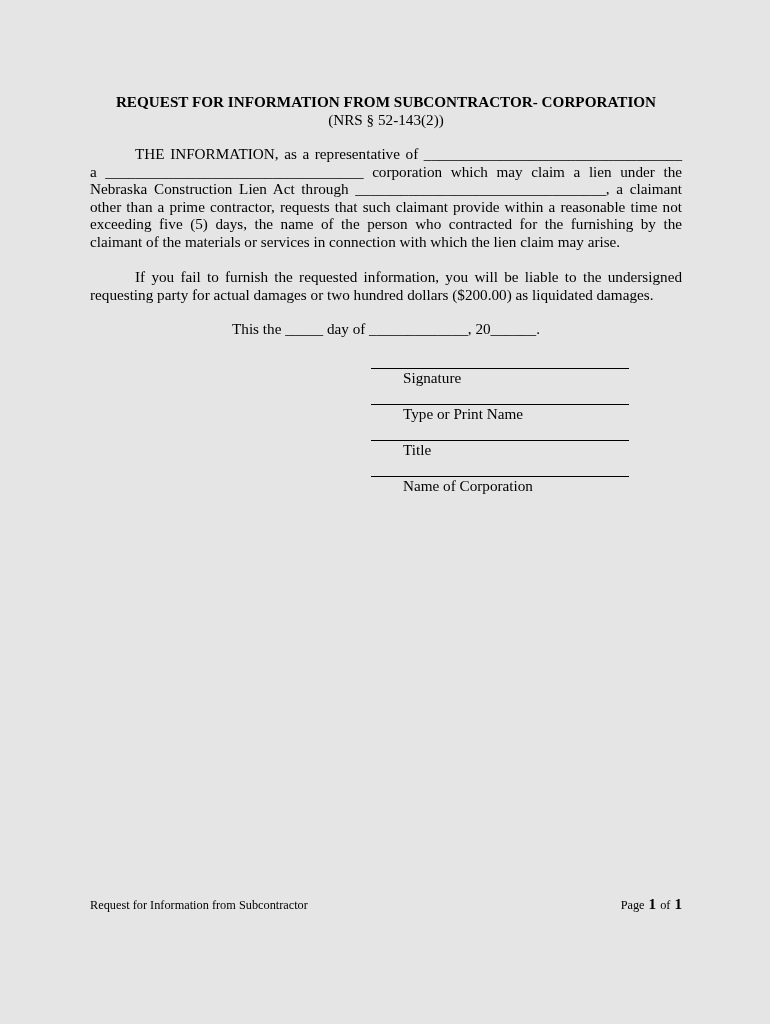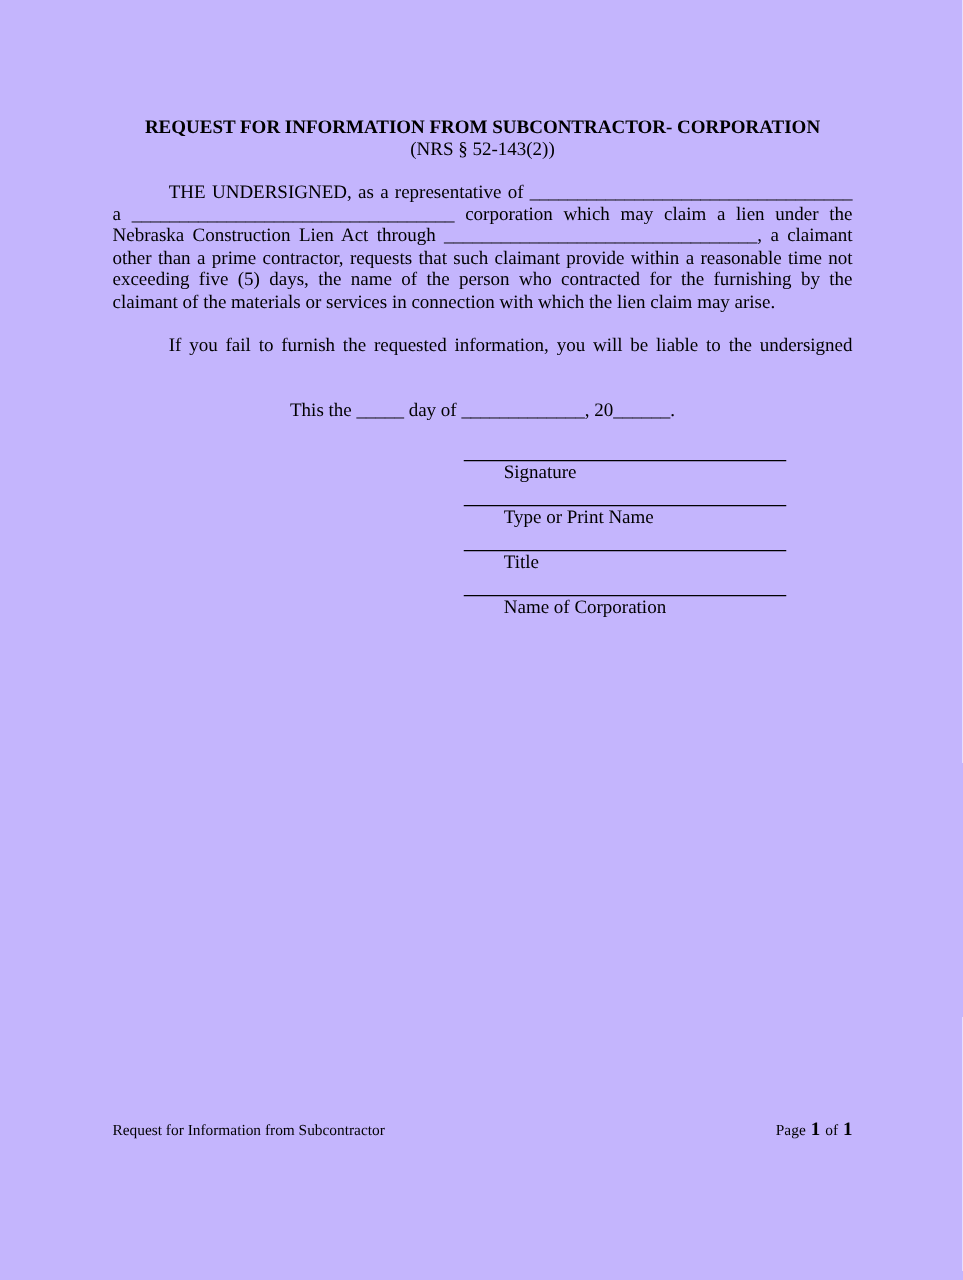--- a/index.html
+++ b/index.html
@@ -1,20 +1,20 @@
 <!DOCTYPE html>
 <html><head>
 <meta charset="utf-8">
 <style>
   html, body { margin: 0; padding: 0; background: #ffffff; }
   .page {
     position: relative;
     width: 770px;
     height: 1024px;
-    background: #c4b5fd;
+    background: #e5e5e5;
     color: #000000;
     font-family: "Liberation Serif", "DejaVu Serif", serif;
     font-size: 15.2px;
     line-height: 17.5px;
     overflow: hidden;
   }
   .title-block {
     position: absolute;
     top: 93px;
     left: 90px;
@@ -79,30 +79,31 @@
 <body>
 
 <div class="page">
 
   <div class="title-block">
     <div class="doc-title">REQUEST FOR INFORMATION FROM SUBCONTRACTOR- CORPORATION</div>
     <div class="doc-subtitle">(NRS § 52-143(2))</div>
   </div>
 
   <div class="para p1">
-      <div class="line justify indent">THE UNDERSIGNED, as a representative of __________________________________</div>
+      <div class="line justify indent">THE INFORMATION, as a representative of __________________________________</div>
       <div class="line justify">a __________________________________ corporation which may claim a lien under the</div>
       <div class="line justify">Nebraska Construction Lien Act through _________________________________, a claimant</div>
       <div class="line justify">other than a prime contractor, requests that such claimant provide within a reasonable time not</div>
       <div class="line justify">exceeding five (5) days, the name of the person who contracted for the furnishing by the</div>
       <div class="line">claimant of the materials or services in connection with which the lien claim may arise.</div>
     </div>
 
   <div class="para p2">
       <div class="line justify indent">If you fail to furnish the requested information, you will be liable to the undersigned</div>
+      <div class="line">requesting party for actual damages or two hundred dollars ($200.00) as liquidated damages.</div>
     </div>
 
   <div class="date-line">This the _____ day of _____________, 20______.</div>
 
   <div class="sig-block">
       <div class="sig-unit">
         <div class="sig-rule"></div>
         <div class="sig-label">Signature</div>
       </div>
       <div class="sig-unit">

